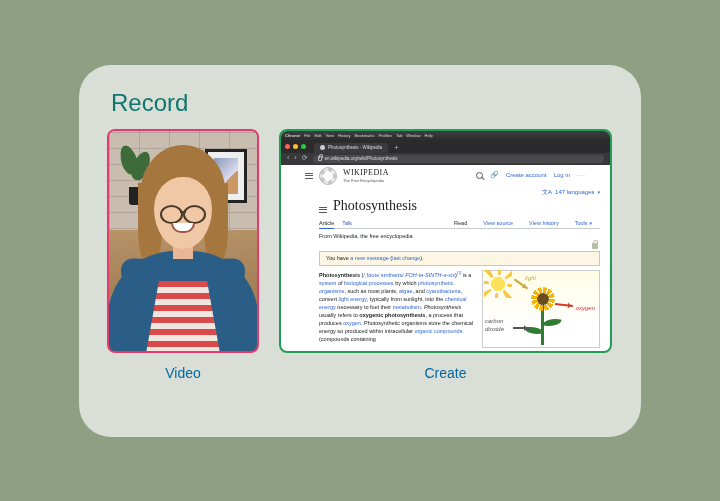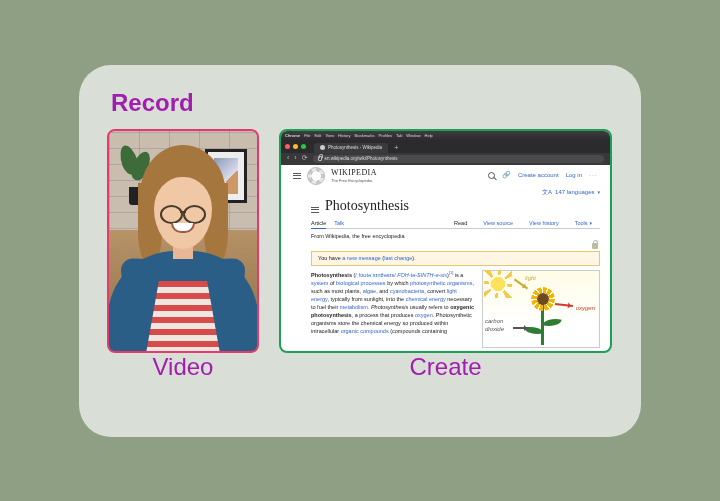--- a/index.html
+++ b/index.html
@@ -15,33 +15,34 @@
   }
   .panel {
     width: 562px;
     height: 372px;
     background: #d9dfd6;
     border-radius: 32px;
     padding: 24px 28px 24px 28px;
   }
   .title {
     font-size: 24px;
-    font-weight: 700;
-    color: #a21caf;
+    font-weight: 400;
+    color: #0f766e;
     margin-bottom: 12px;
     margin-left: 4px;
   }
   .row {
     display: flex;
     gap: 20px;
   }
   .col { display: flex; flex-direction: column; align-items: center; }
   .caption {
-    font-size: 24px;
-    color: #a21caf;
+    font-size: 14px;
+    color: #0369a1;
+    margin-top: 12px;
   }
   
   .video-frame {
     width: 152px;
     height: 224px;
     border: 2px solid #e6396d;
     border-radius: 8px;
     overflow: hidden;
     position: relative;
     background: linear-gradient(to bottom, #b8a99a 0%, #b8a99a 52%, #a78760 52%, #9b7b53 100%);
@@ -144,37 +145,37 @@
   .tabstrip{height:13px;background:#2b2b2d;display:flex;align-items:flex-end;padding:0 4px;gap:4px;}
   .traffic{display:flex;gap:3px;margin-right:4px;align-items:center;height:100%;}
   .tl{width:5px;height:5px;border-radius:50%;}
   .tab{height:10px;background:#3a3a3c;border-radius:3px 3px 0 0;padding:0 6px;display:flex;align-items:center;color:#ddd;font-size:4.5px;gap:3px;}
   .tabplus{color:#bbb;font-size:8px;line-height:8px;margin-left:2px;margin-bottom:1px;}
   .urlbar{height:12px;background:#38383a;display:flex;align-items:center;padding:0 6px;gap:5px;}
   .urlfield{flex:1;height:8px;background:#4a4a4c;border-radius:4px;display:flex;align-items:center;padding:0 5px;color:#ddd;font-size:4.5px;gap:3px;}
   .lock-icon{width:4px;height:5px;border:0.6px solid #bbb;border-radius:1px;position:relative;}
   .lock-icon::before{content:"";position:absolute;top:-3px;left:0.5px;width:2px;height:3px;border:0.6px solid #bbb;border-bottom:none;border-radius:2px 2px 0 0;}
   .navbtn{color:#bbb;font-size:7px;}
-  .wp-top{height:22px;display:flex;align-items:center;padding:0 12px;gap:6px;border-bottom:0;}
+  .wp-top{height:22px;display:flex;align-items:center;padding:0 24px;gap:6px;border-bottom:0;}
   .burger{display:flex;flex-direction:column;gap:1.5px;}
   .burger span{width:8px;height:1px;background:#54595d;}
   .wp-logo{width:18px;height:18px;border-radius:50%;background:
     radial-gradient(circle at 50% 50%, #fff 0 40%, transparent 41%),
     conic-gradient(#c8c8c8 0 10%, #e9e9e9 0 20%, #c8c8c8 0 30%, #e9e9e9 0 40%, #c8c8c8 0 50%, #e9e9e9 0 60%, #c8c8c8 0 70%, #e9e9e9 0 80%, #c8c8c8 0 90%, #e9e9e9 0 100%);
     border:0.5px solid #bbb;}
   .wp-name{display:flex;flex-direction:column;}
   .wp-name .w{font-family:"Times New Roman",serif;font-size:8px;letter-spacing:0.4px;}
   .wp-name .s{font-size:4px;color:#54595d;}
   .wp-right{margin-left:auto;display:flex;align-items:center;gap:7px;color:#54595d;}
   .wp-right .lnk{color:#3366cc;}
   .dots{letter-spacing:1px;}
   .search-icon{width:7px;height:7px;border:1px solid #54595d;border-radius:50%;position:relative;}
   .search-icon::after{content:"";position:absolute;width:4px;height:1px;background:#54595d;right:-3px;bottom:-1px;transform:rotate(45deg);}
   .link-icon{font-size:7px;}
-  .article{padding:2px 10px 0 30px;}
+  .article{padding:2px 10px 0 38px;}
   .langs{display:flex;justify-content:flex-end;align-items:center;gap:3px;color:#3366cc;margin-bottom:1px;}
   .globe-icon{color:#3366cc;font-size:6px;}
   .h1row{display:flex;align-items:flex-end;gap:6px;}
   .listbtn{display:flex;flex-direction:column;gap:1.2px;margin-bottom:2px;}
   .listbtn span{width:8px;height:1px;background:#54595d;}
   .h1{font-family:"Georgia","Times New Roman",serif;font-size:14px;font-weight:400;}
   .tabsrow{display:flex;border-bottom:1px solid #c8ccd1;margin-top:3px;font-size:5.5px;}
   .tabsrow .t{padding:2px 0;margin-right:8px;color:#3366cc;}
   .tabsrow .active{color:#202122;border-bottom:1.5px solid #3366cc;margin-bottom:-1px;}
   .tabsrow .rtabs{margin-left:auto;display:flex;gap:8px;align-items:center;}

